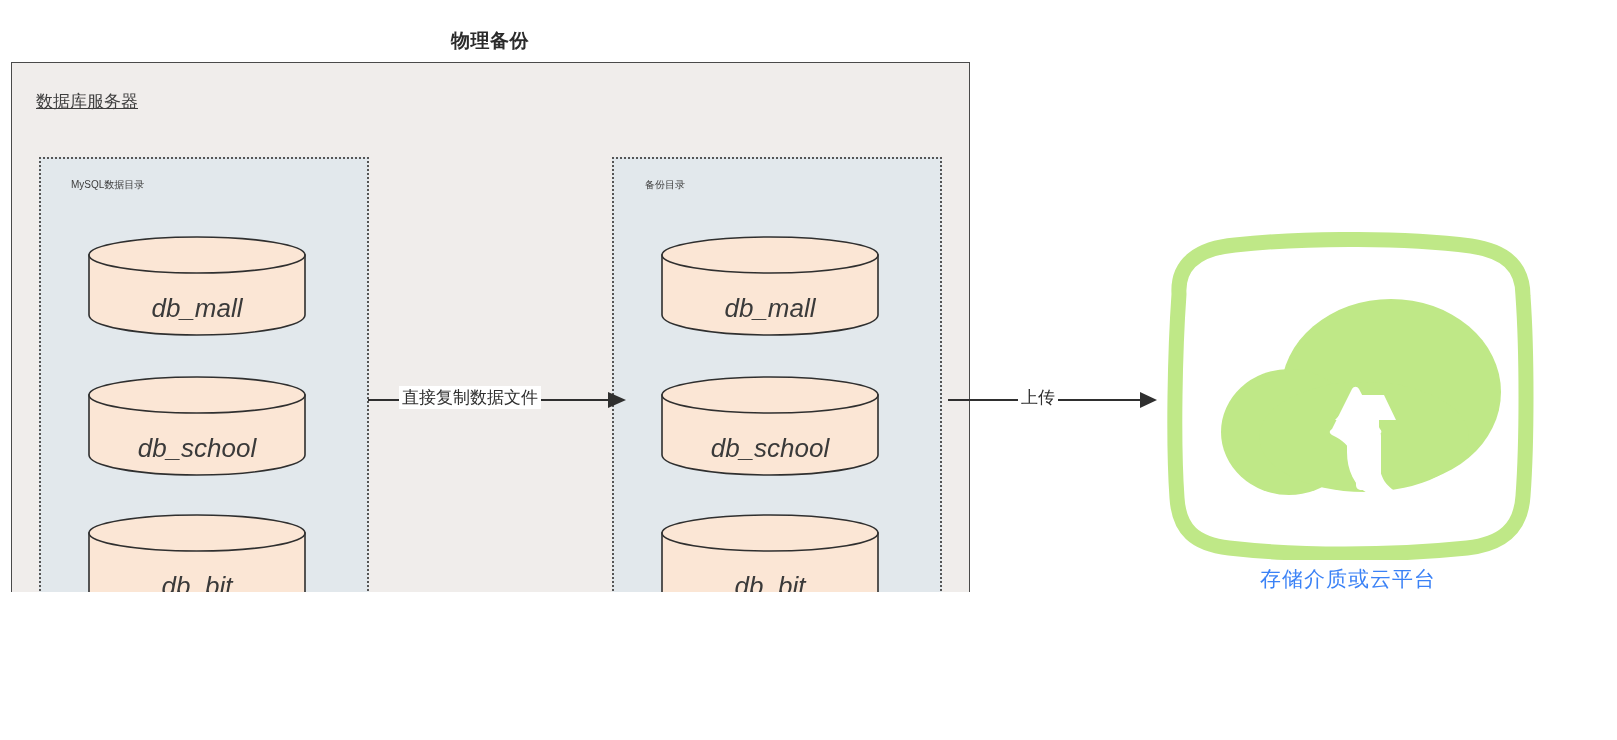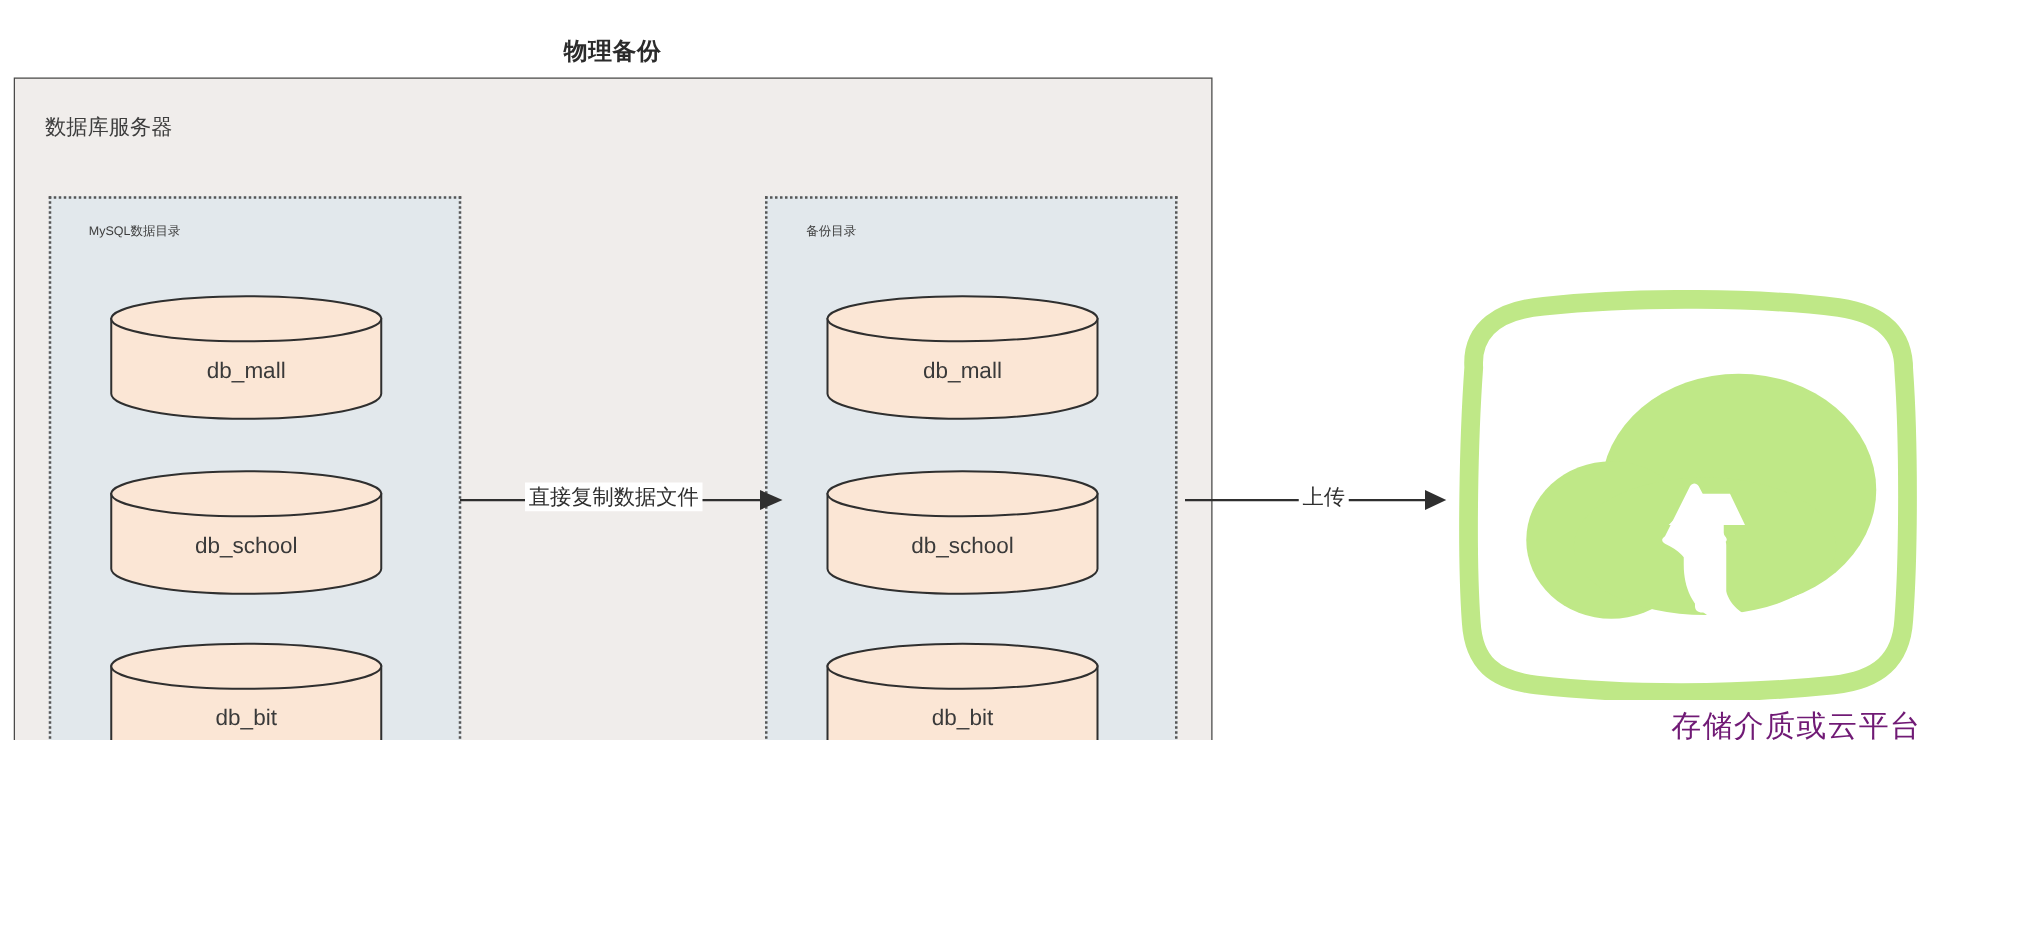--- a/index.html
+++ b/index.html
@@ -42,20 +42,21 @@
     background: #f0edeb;
     border: 1.6px solid #4a4a4a;
     box-sizing: border-box;
   }
   .server-label {
     position: absolute;
     left: 36px;
     top: 90px;
     font-size: 17px;
     color: #3d3d3d;
+    text-decoration: underline;
   }
 
   
   .dir-box {
     position: absolute;
     top: 157px;
     width: 330px;
     height: 478px;
     background: #e2e8ec;
     border: 2px dotted #555555;
@@ -83,31 +84,32 @@
     position: absolute;
     left: 0;
     top: 0;
     width: 220px;
     height: 100px;
     overflow: visible;
   }
   .cyl-text {
     position: absolute;
     left: 0;
-    top: 0;
+    top: 12px;
     width: 220px;
     height: 100px;
     display: flex;
     align-items: center;
     justify-content: center;
     padding-top: 22px;
     box-sizing: border-box;
-    font-size: 18px;
+    font-size: 26px;
     color: #3a3a3a;
     pointer-events: none;
+    font-style: italic;
   }
 
   .cyl-l1 { left: 87px;  top: 235px; }
   .cyl-l2 { left: 87px;  top: 375px; }
   .cyl-l3 { left: 87px;  top: 513px; }
   .cyl-r1 { left: 660px; top: 235px; }
   .cyl-r2 { left: 660px; top: 375px; }
   .cyl-r3 { left: 660px; top: 513px; }
 
   
@@ -119,43 +121,42 @@
   .arrow-upload { left: 948px; top: 382px; width: 210px; height: 36px; }
 
   .arrow-label {
     position: absolute;
     background: #ffffff;
     font-size: 17px;
     color: #2f2f2f;
     padding: 1px 3px;
     white-space: nowrap;
     line-height: 1.25;
-    margin-left: 21px;
   }
   .label-copy   { left: 399px; top: 386px; }
   .label-upload { left: 1018px; top: 386px; text-align: right; }
 
   
   .cloud-frame {
     position: absolute;
     left: 1159px;
     top: 232px;
     width: 378px;
     height: 328px;
   }
   .cloud-frame svg { width: 378px; height: 328px; display: block; }
 
   .cloud-caption {
     position: absolute;
     left: 1159px;
     top: 565px;
     width: 378px;
-    text-align: right;
-    font-size: 24px;
-    color: #701a75;
+    text-align: center;
+    font-size: 21px;
+    color: #3b82f6;
     letter-spacing: 1px;
   }
 </style>
 </head>
 <body>
 
 <div id="canvas">
 
   <div class="diagram-title">物理备份</div>
 

